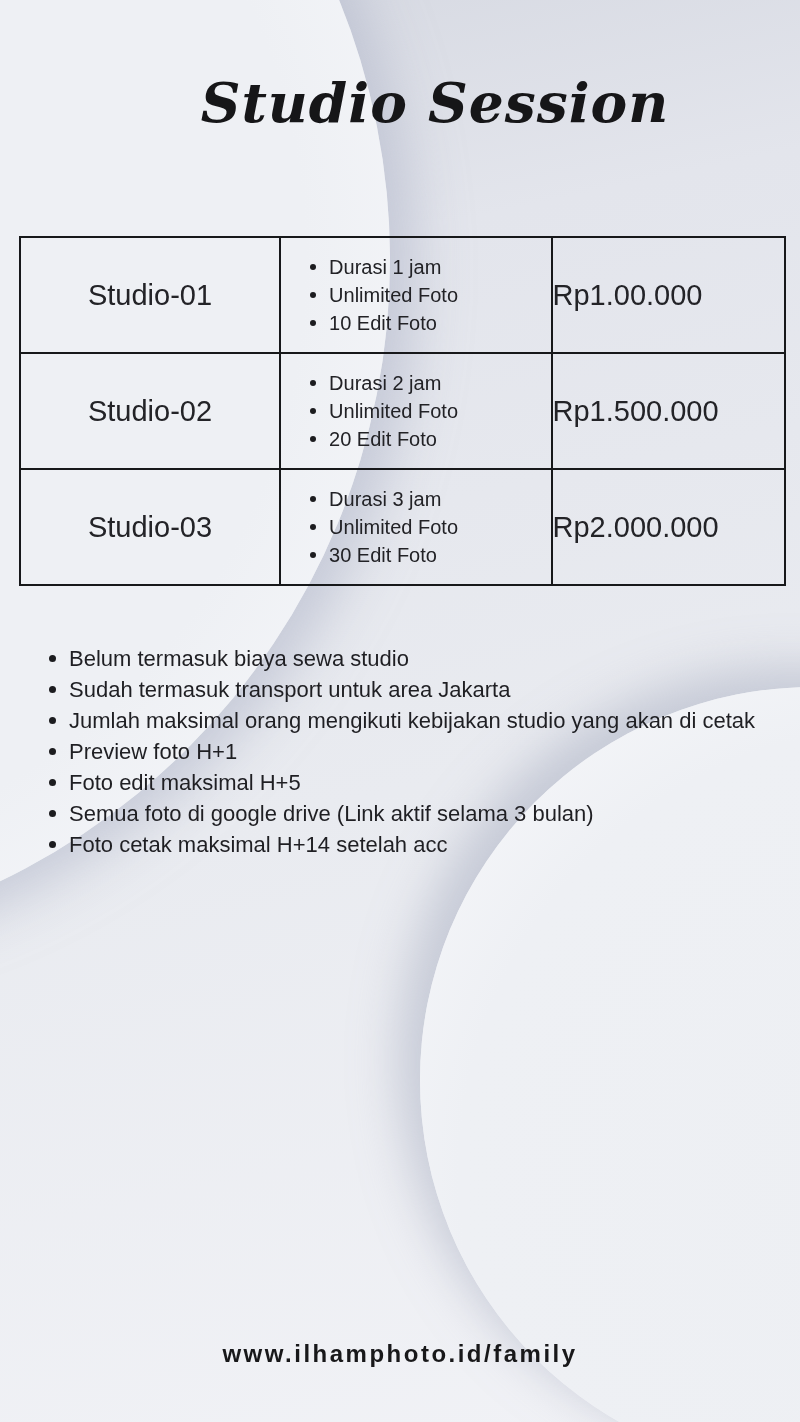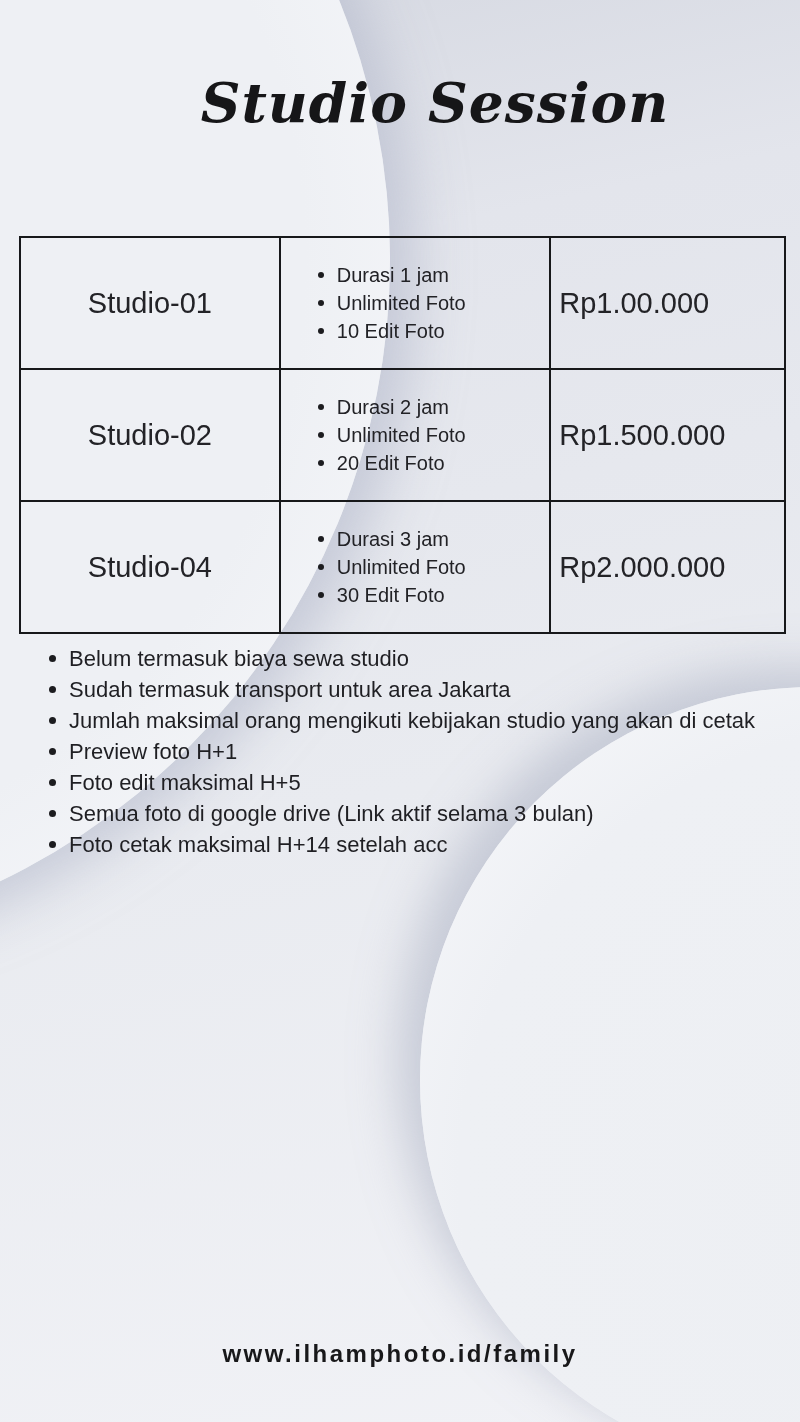--- a/index.html
+++ b/index.html
@@ -47,21 +47,21 @@
     position: absolute;
     left: 19px; top: 236px;
     width: 767px;
     border-collapse: collapse;
     table-layout: fixed;
   }
   table.pricing td {
     border: 2.5px solid #17181a;
     height: 114px;
     vertical-align: middle;
-    padding: 8px;
+    padding: 0;
   }
   td.col-name  { width: 34%;  text-align: center; font-size: 29px; color: #232327; margin-left: 28px; }
   td.col-feat  { width: 35.5%; }
   td.col-price { width: 30.5%; text-align: left; font-size: 29px; color: #232327; }
 
   .feat-list {
     list-style: none;
     margin: 0;
     padding: 0 0 0 29px;
     font-size: 20px;
@@ -137,21 +137,21 @@
           <td class="col-feat">
             <ul class="feat-list">
               <li>Durasi 2 jam</li>
               <li>Unlimited Foto</li>
               <li>20 Edit Foto</li>
             </ul>
           </td>
           <td class="col-price">Rp1.500.000</td>
         </tr>
         <tr>
-          <td class="col-name">Studio-04</td>
+          <td class="col-name">Studio-03</td>
           <td class="col-feat">
             <ul class="feat-list">
               <li>Durasi 3 jam</li>
               <li>Unlimited Foto</li>
               <li>30 Edit Foto</li>
             </ul>
           </td>
           <td class="col-price">Rp2.000.000</td>
         </tr>
       </tbody>

